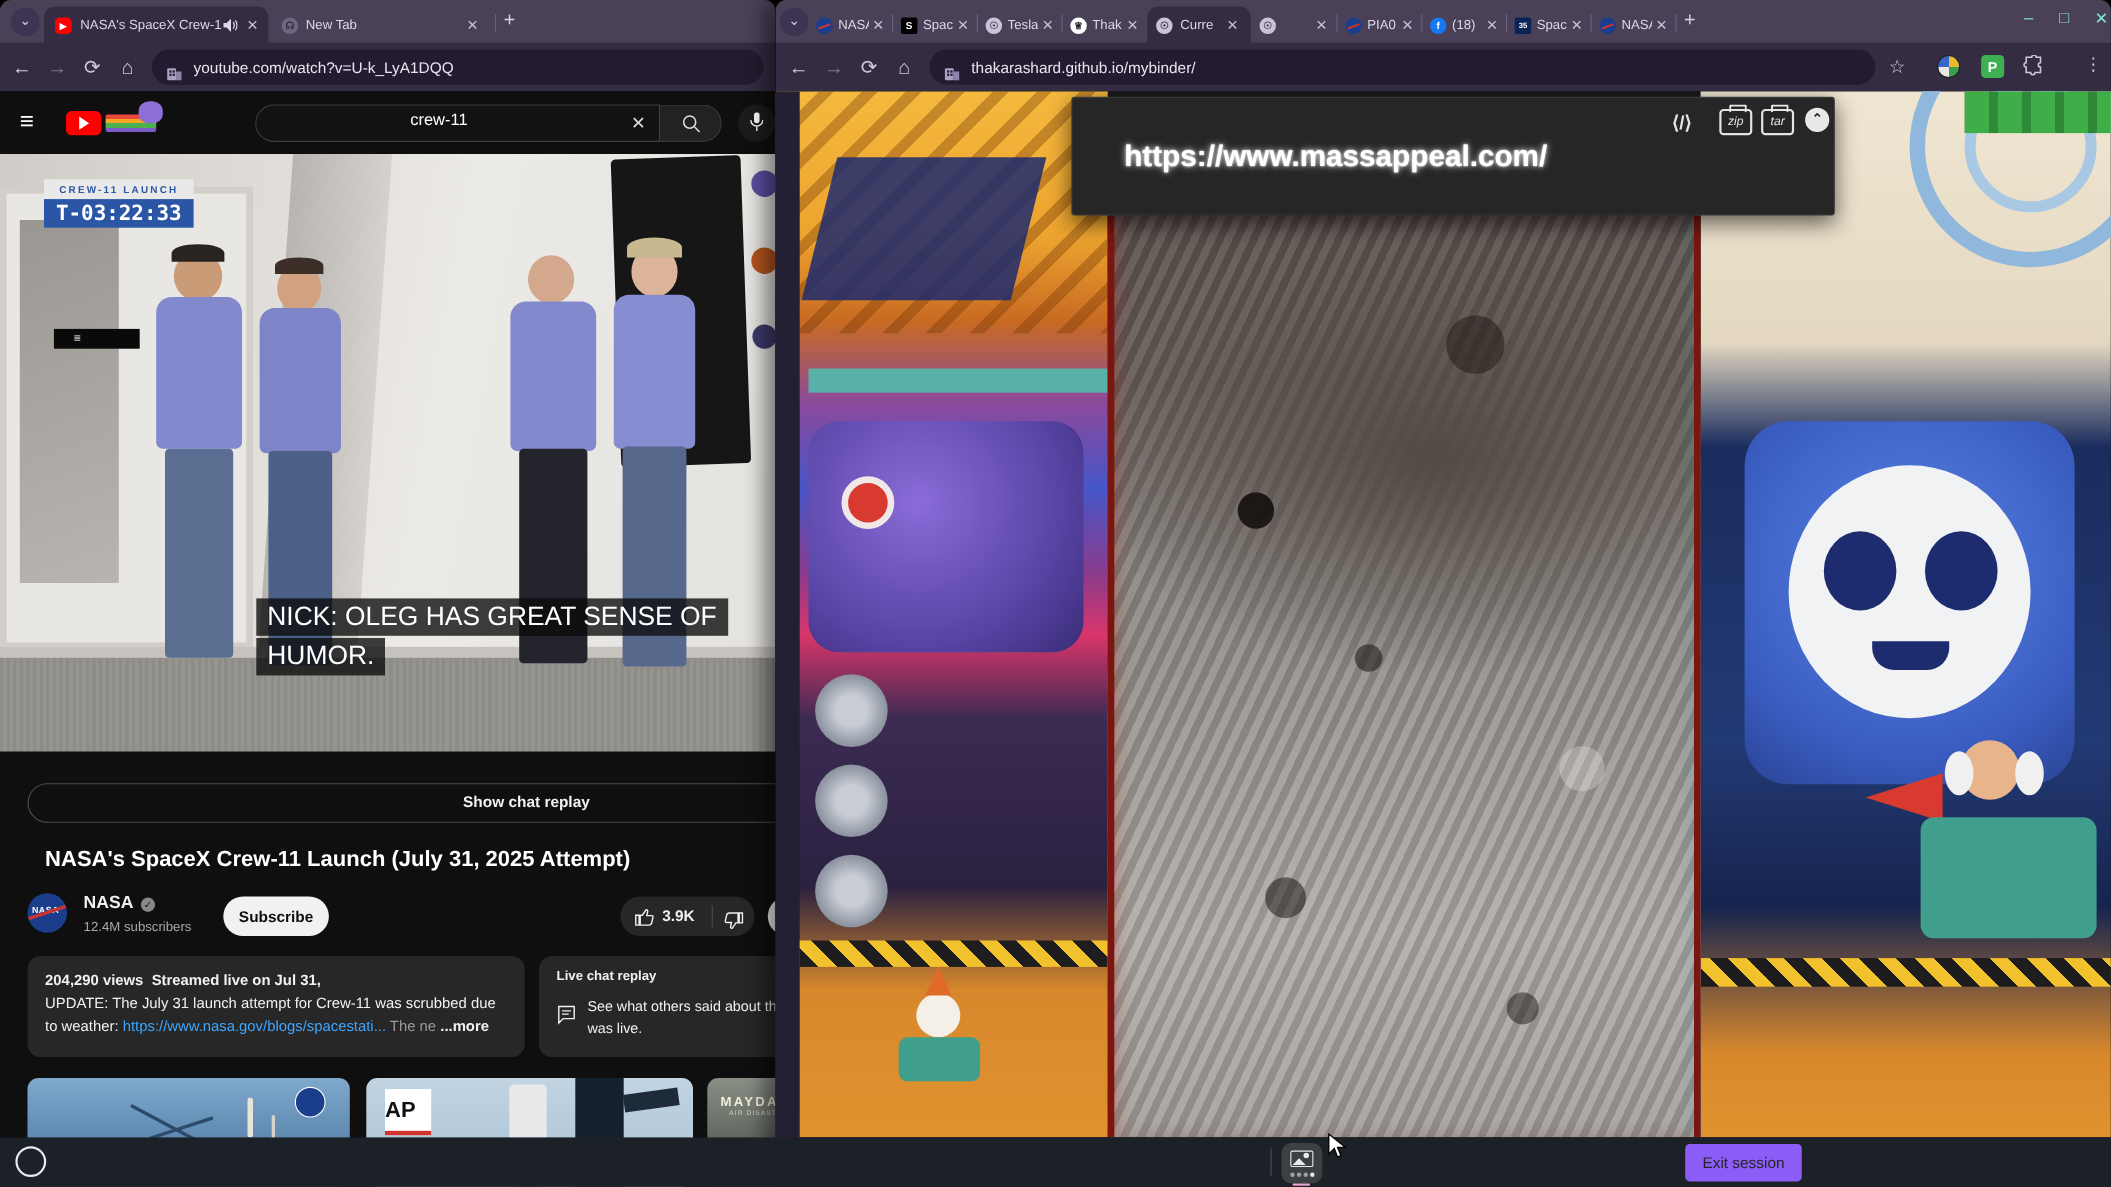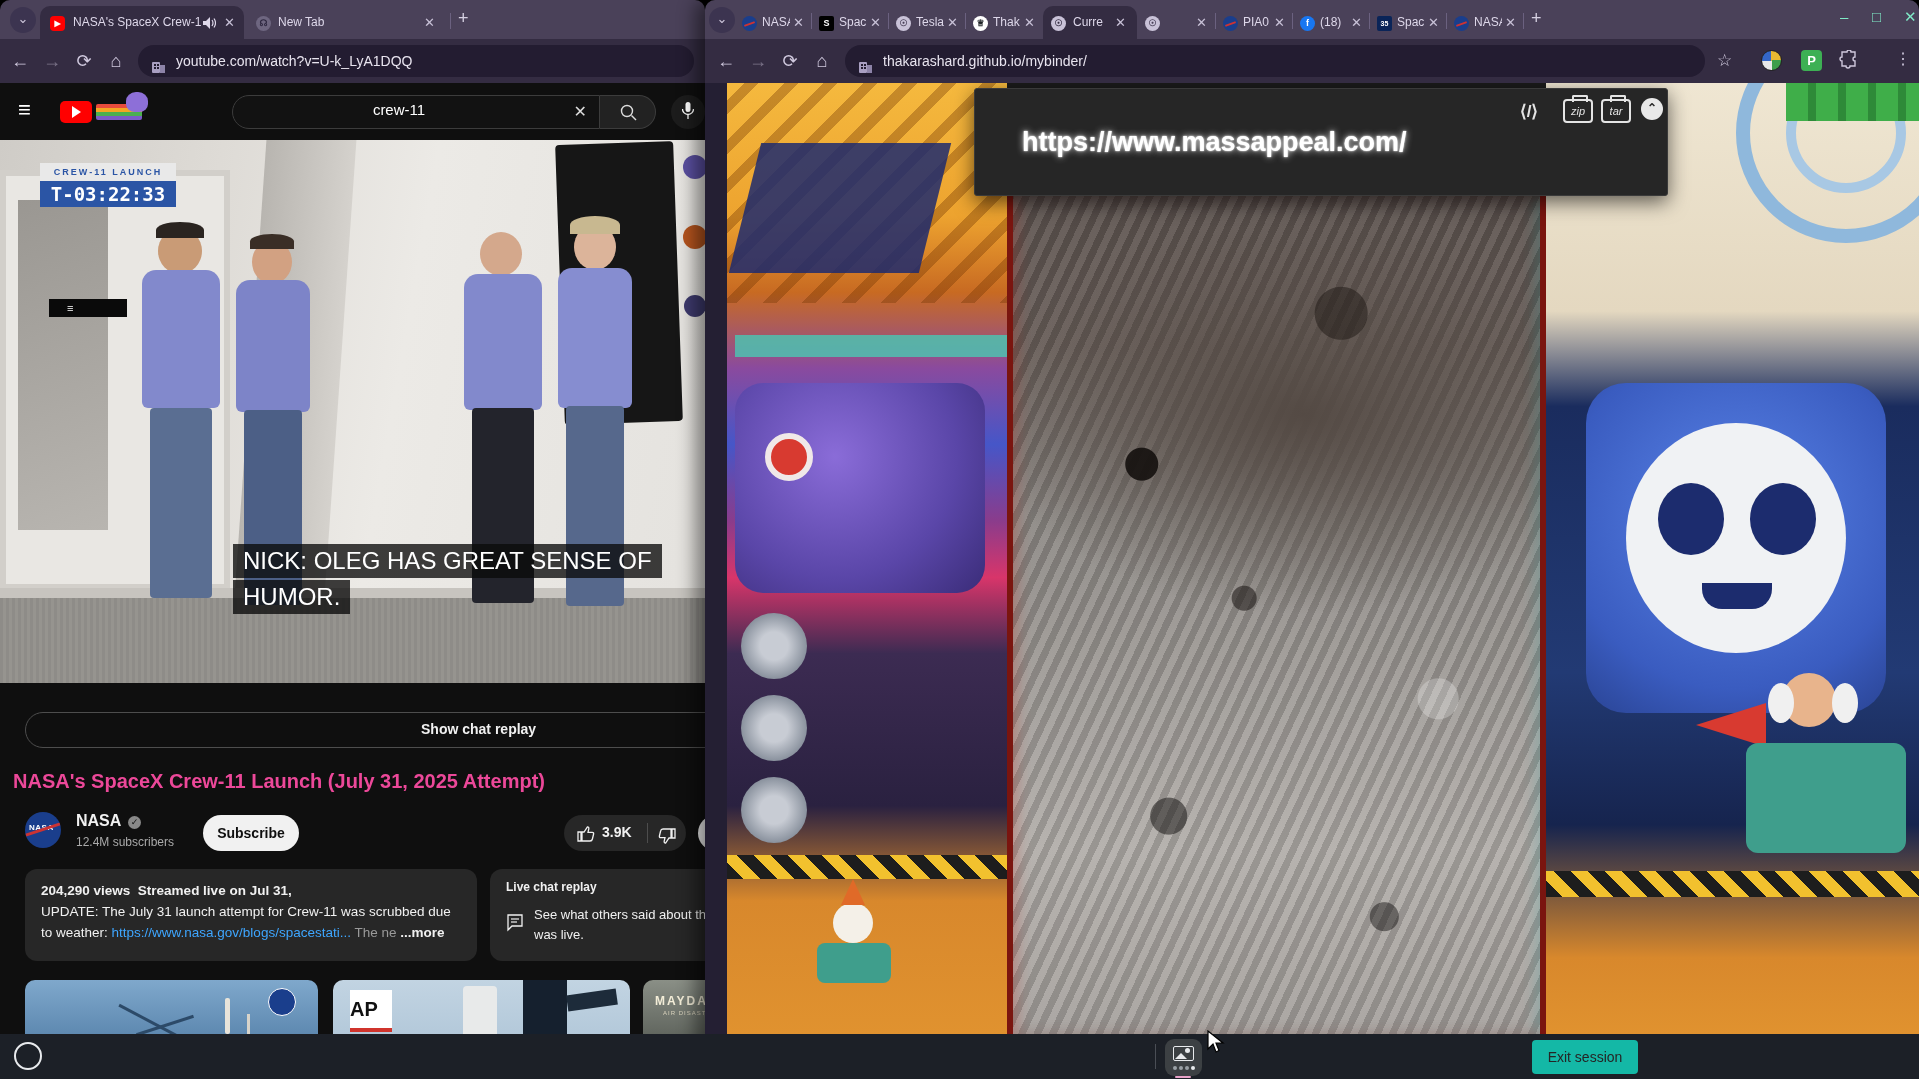--- a/index.html
+++ b/index.html
@@ -167,21 +167,21 @@
       </div>
       <div class="abs" style="left:233px;top:440px;background:rgba(10,10,10,.78);color:#fff;font-size:24px;padding:3px 10px;">
         <span>HUMOR.</span>
       </div>
     </div>
 
     <div class="abs" style="left:25px;top:629px;width:720px;height:36px;border:1px solid #4d4d4d;border-radius:18px;">
       <span class="abs" style="left:395px;top:8px;color:#f1f1f1;font-size:14px;font-weight:bold;">Show chat replay</span>
     </div>
 
-    <div class="abs" style="left:13px;top:687px;width:660px;color:#ec4899;font-size:20px;font-weight:bold;">NASA's SpaceX Crew-11 Launch (July 31, 2025 Attempt)</div>
+    <div class="abs" style="left:41px;top:687px;width:660px;color:#ffffff;font-size:20px;font-weight:bold;">NASA's SpaceX Crew-11 Launch (July 31, 2025 Attempt)</div>
 
     <div class="circle" style="left:25px;top:729px;width:36px;height:36px;background:#1a3e8c;overflow:hidden;">
       <span class="abs" style="left:4px;top:11px;color:#fff;font-size:8px;font-weight:bold;letter-spacing:.5px;">NASA</span>
       <span class="abs" style="left:0px;top:16px;width:36px;height:3px;background:#c33;transform:rotate(-18deg);"></span>
     </div>
     <span class="abs" style="left:76px;top:729px;color:#f1f1f1;font-size:16px;font-weight:bold;">NASA</span>
     <span class="abs" style="left:128px;top:733px;width:13px;height:13px;border-radius:50%;background:#888;color:#0f0f0f;font-size:9px;text-align:center;line-height:13px;">✓</span>
     <span class="abs" style="left:76px;top:752px;color:#aaa;font-size:12px;">12.4M subscribers</span>
     <div class="abs" style="left:203px;top:732px;width:96px;height:36px;background:#f1f1f1;border-radius:18px;text-align:center;">
       <span style="color:#0f0f0f;font-size:14px;font-weight:bold;line-height:36px;">Subscribe</span>
@@ -451,21 +451,21 @@
   <svg width="20" height="24" viewBox="0 0 20 24">
       <polygon points="2,1 2,19 7,14 10,22 13,20.5 10,13 17,13" fill="#fff" stroke="#000" stroke-width="1.2"></polygon>
     </svg>
 </span>
 <div class="tray" style="left:1452px;width:70px;background:#2f333a;">
   <span class="circle" style="left:3px;top:3px;width:28px;height:28px;background:radial-gradient(circle at 40% 40%,#2c3e34 0%,#0c0e10 80%);"></span>
   <span class="circle" style="left:20px;top:3px;width:28px;height:28px;background:radial-gradient(circle at 60% 50%,#222c38 0%,#0a0a0c 80%);"></span>
   <span class="abs" style="left:48px;top:8px;width:10px;height:13px;border:1.6px solid #e8eaed;border-radius:2px;"></span>
   <span class="abs" style="left:52px;top:11px;width:10px;height:13px;border:1.6px solid #e8eaed;border-radius:2px;background:#2f333a;"></span>
 </div>
-<div class="abs" style="left:1532px;top:1040px;width:106px;height:34px;background:#14b8a6;border-radius:4px;text-align:center;z-index:6;">
+<div class="abs" style="left:1532px;top:1040px;width:106px;height:34px;background:#8b5cf6;border-radius:4px;text-align:center;z-index:6;">
   <span style="color:#252525;font-size:14px;line-height:34px;">Exit session</span>
 </div>
 <div class="tray" style="left:1648px;width:38px;border-radius:9px;text-align:center;">
   <span style="line-height:34px;font-size:14px;">≡♪</span>
 </div>
 <div class="tray" style="left:1694px;width:44px;text-align:center;">
   <span class="circle" style="left:12px;top:7px;width:20px;height:20px;background:#e8eaed;color:#2f333a;font-weight:bold;font-size:15px;line-height:20px;text-align:center;">+</span>
 </div>
 <div class="tray" style="left:1746px;width:54px;text-align:center;">
   <span style="line-height:34px;">Aug 1</span>

